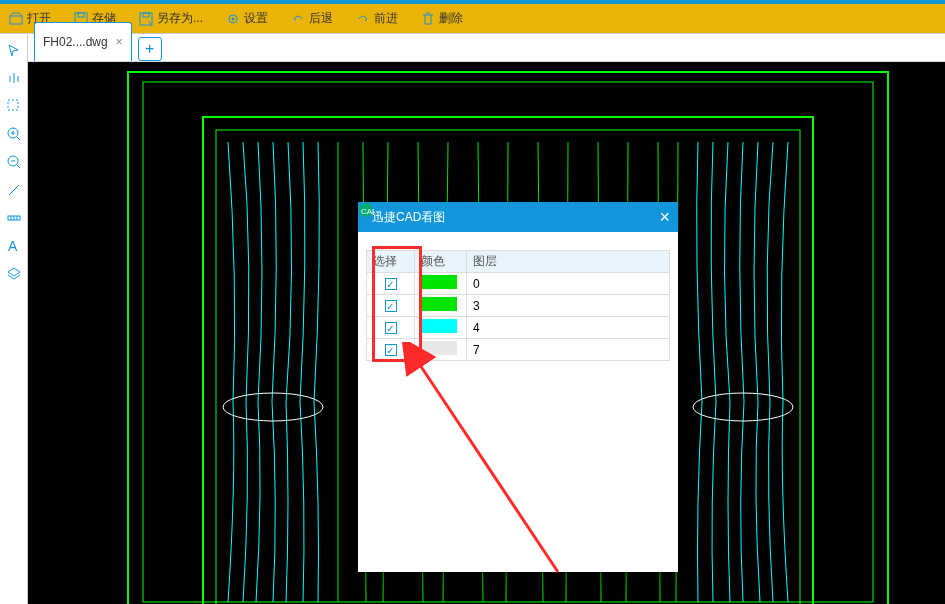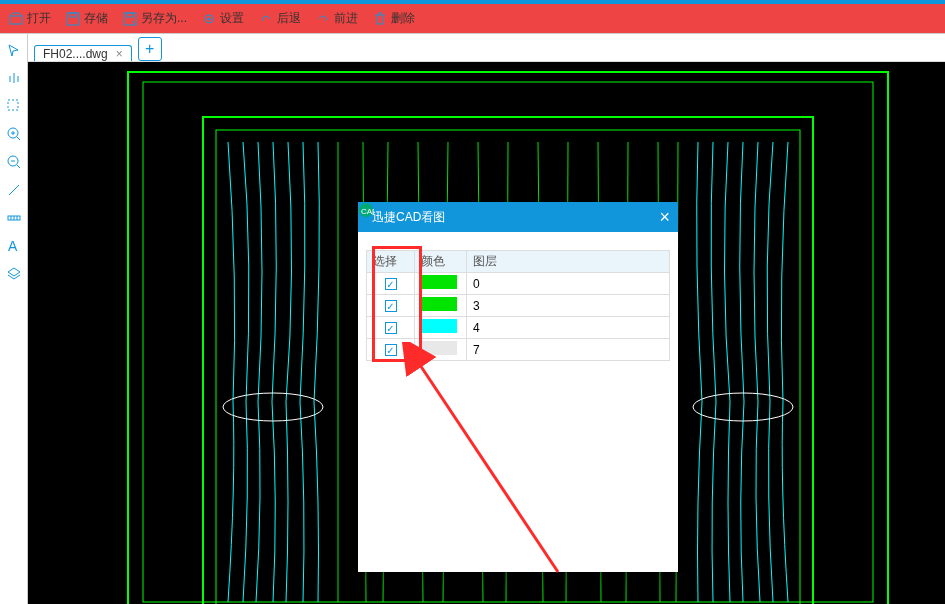--- a/index.html
+++ b/index.html
@@ -11,26 +11,26 @@
     height: 604px;
     overflow: hidden;
     position: relative;
   }
   .titlebar {
     height: 4px;
     background: #1296db;
   }
   .toolbar {
     height: 30px;
-    background: #ef4444;
+    background: #eab308;
     display: flex;
     align-items: center;
     padding: 12px 4px;
     border-bottom: 1px solid #ccc;
-    gap: 6px;
+    gap: 14px;
   }
   .toolbar-item {
     display: flex;
     align-items: center;
     gap: 3px;
     padding: 2px 4px;
     cursor: pointer;
     color: #333;
   }
   .toolbar-icon {
@@ -64,21 +64,21 @@
   }
   .tabbar {
     height: 28px;
     background: #fff;
     display: flex;
     align-items: flex-end;
     padding-left: 6px;
     border-bottom: 1px solid #ddd;
   }
   .tab {
-    height: 16px;
+    height: 39px;
     border: 1px solid #1296db;
     border-bottom: none;
     background: #fff;
     padding: 0 8px;
     display: flex;
     align-items: center;
     gap: 8px;
     font-size: 12px;
     color: #333;
     border-radius: 3px 3px 0 0;

